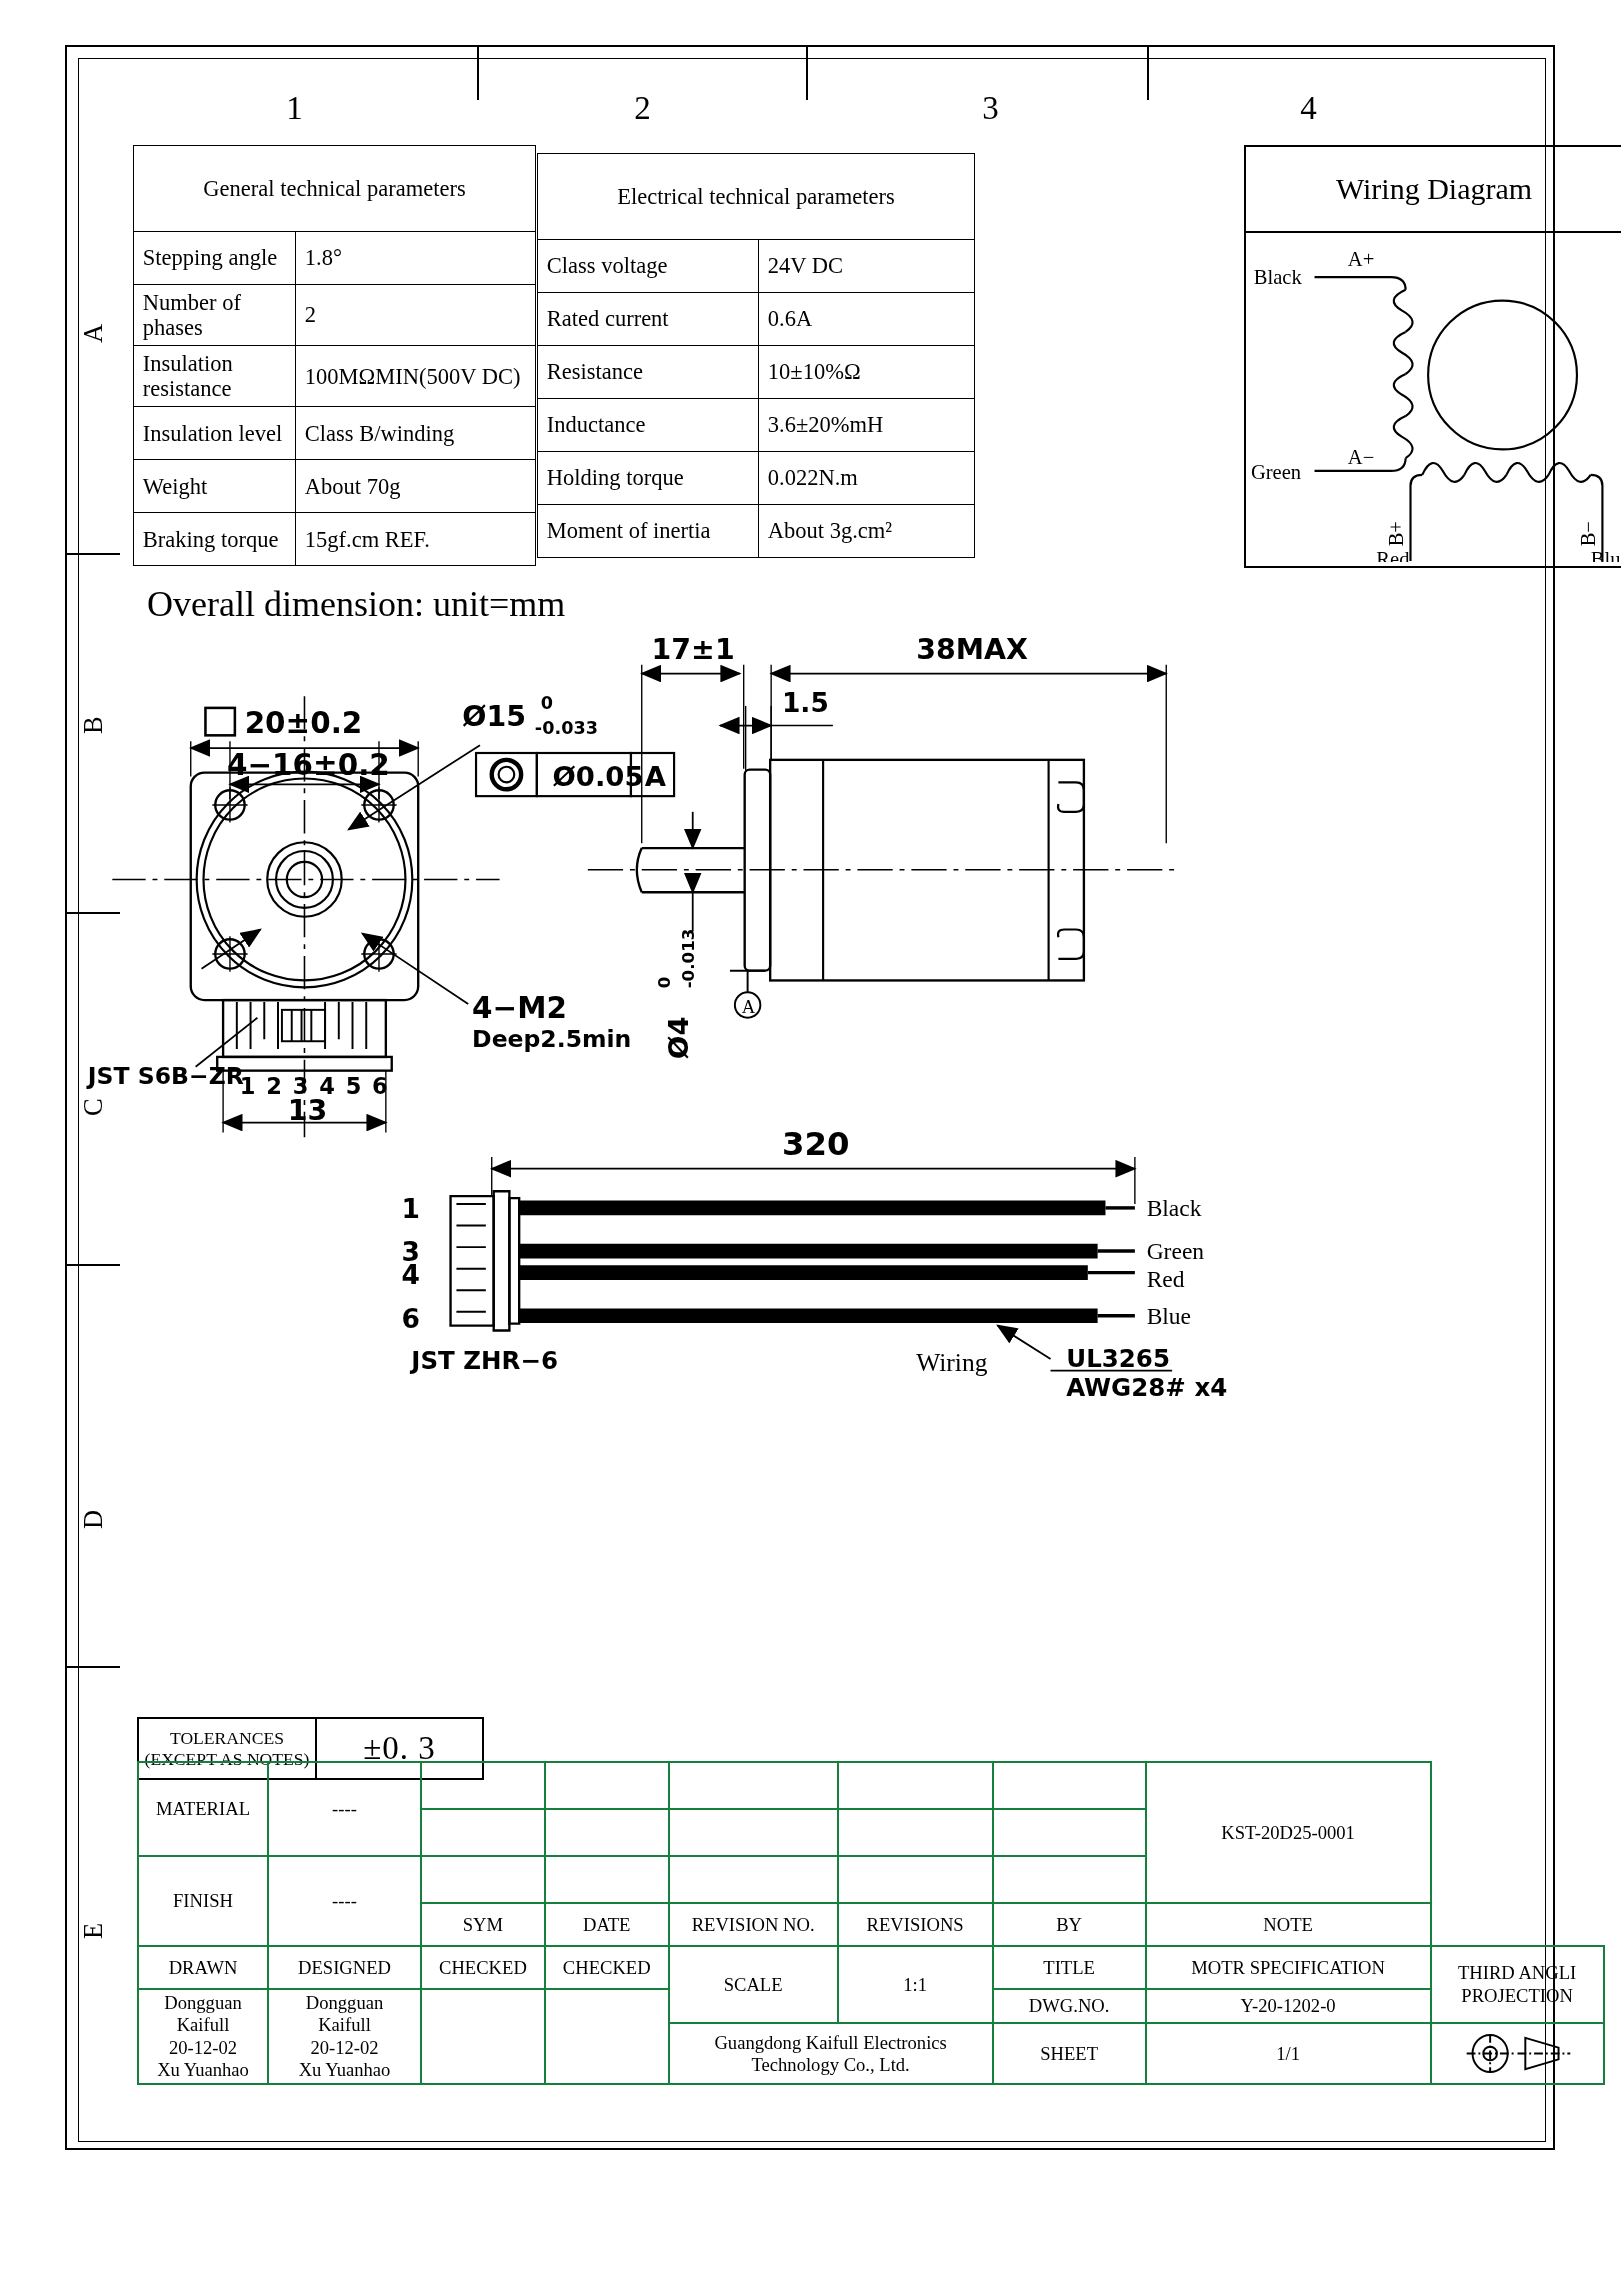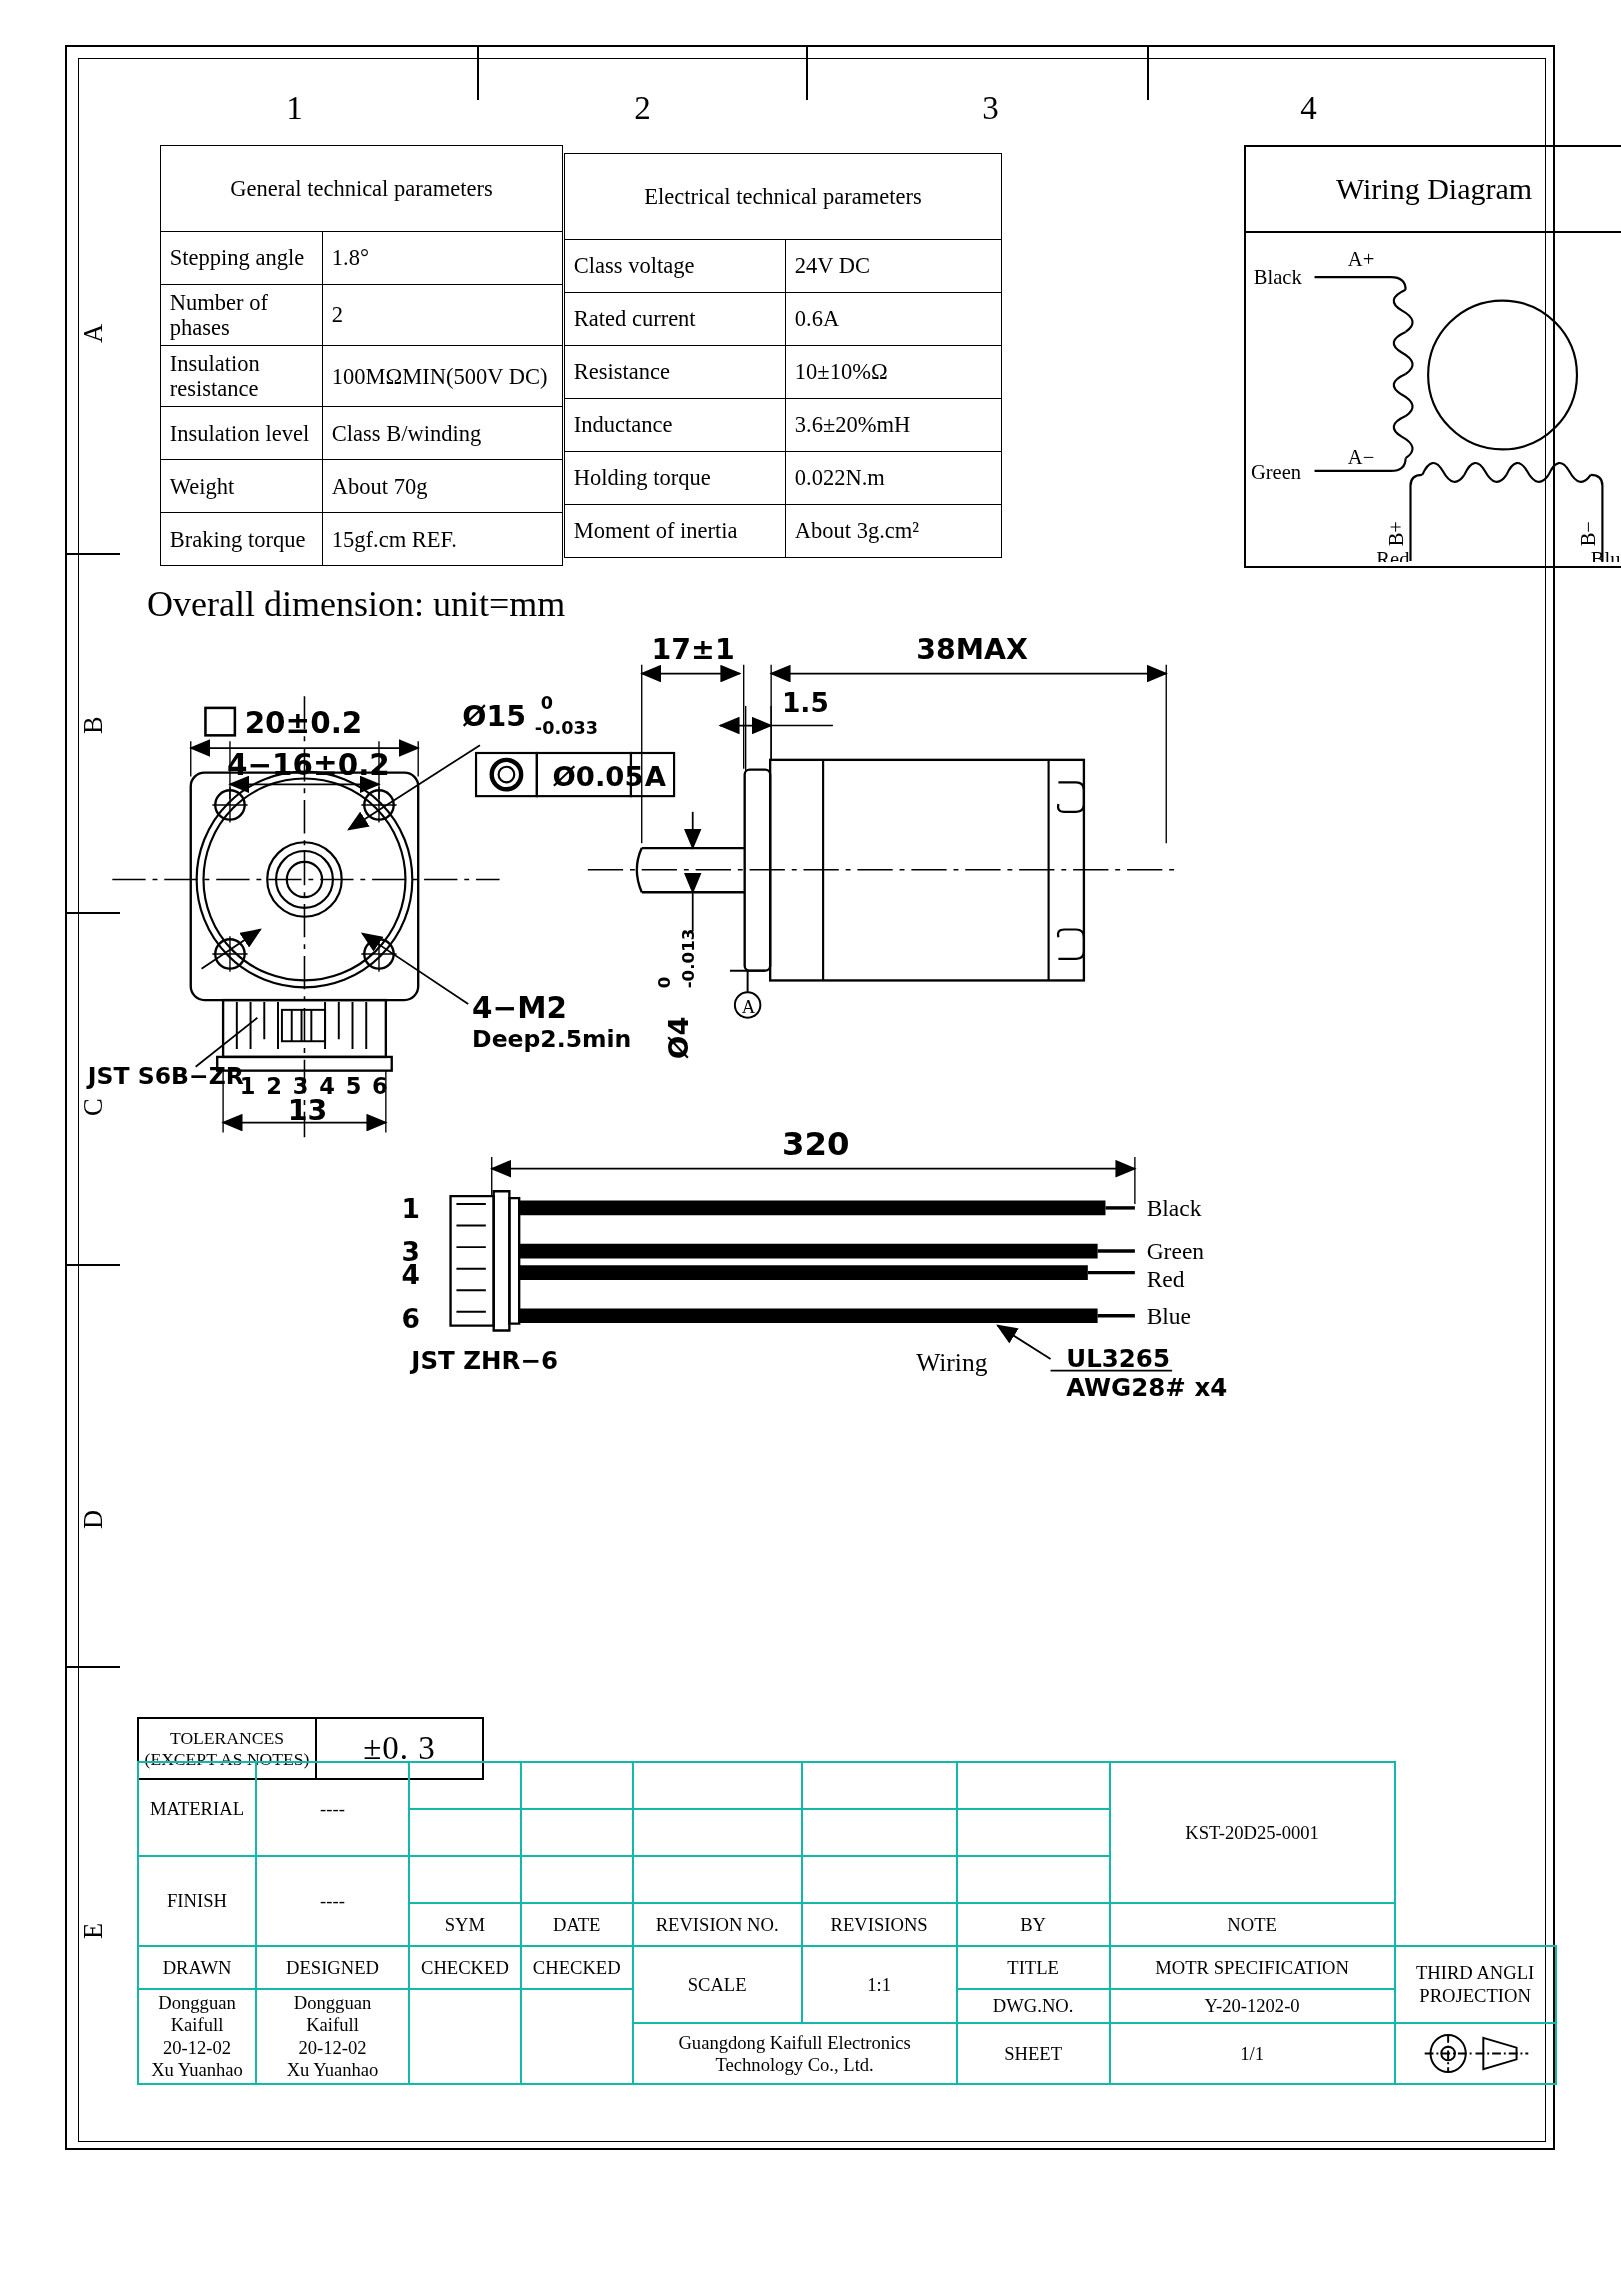--- a/index.html
+++ b/index.html
@@ -36,21 +36,21 @@
 
   
   .zone-num{
     position:absolute; top:90px; width:59px; text-align:center;
     font-size:33px; font-family:"Liberation Serif",serif;
   }
   .zone-vtick{ position:absolute; top:45px; height:55px; width:0; border-left:2px solid #000; }
 
   
   #top-tables{ position:absolute; left:133px; top:145px; width:1357px; }
-  table.spec { border-collapse:collapse;margin-left:27px; }
+  table.spec { border-collapse:collapse; }
   table.spec td{
     border:1.5px solid #000;
     font-size:22.5px;
     padding:4.9px 8.8px;
     font-family:"Liberation Serif",serif;
     vertical-align:middle;
     line-height:1.12;
   }
   td.hdr{
     text-align:center; font-size:29px; height:86px;
@@ -91,26 +91,26 @@
   #tolbox{ position:absolute; left:137px; top:1701px;margin-top:16px; }
   #tolbox table{ border-collapse:collapse; }
   #tolbox td{ border:2px solid #000; text-align:center; font-family:"Liberation Serif",serif; }
   #tol-label{ width:178px; height:61px; font-size:17.6px; line-height:1.15; padding:2px 3.9px; }
   #tol-value{ width:167px; font-size:33px; letter-spacing:1px; }
 
   
   #titleblock{ position:absolute; left:137px; top:1761px; }
   #titleblock table{ border-collapse:collapse; }
   #titleblock td{
-    border:2px solid #14b8a6;
+    border:2px solid #15803d;
     font-family:"Liberation Serif",serif;
     font-size:18.6px;
     text-align:center;
     vertical-align:middle;
-    padding:2px 11px;
+    padding:2px 17px;
   }
   .tb-small{ font-size:16.7px; line-height:1.2; }
   .tb-big{ font-size:26.5px; }
   .tb-mid{ font-size:21.6px; }
   .tb-blank{ }
 
   
   .tap-svg{ display:block; margin:0 auto; }
 </style>
 </head>

